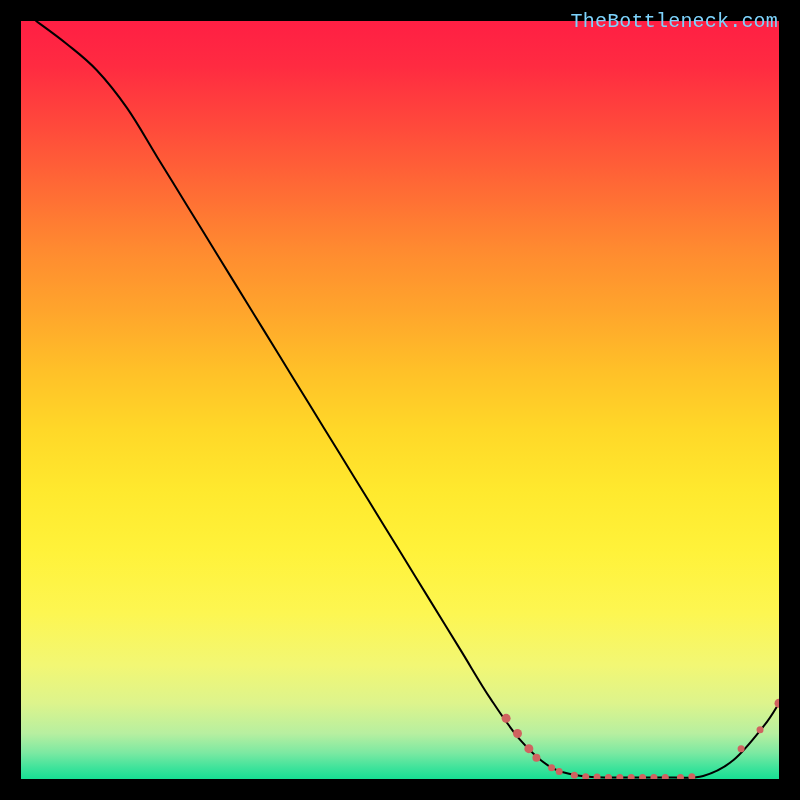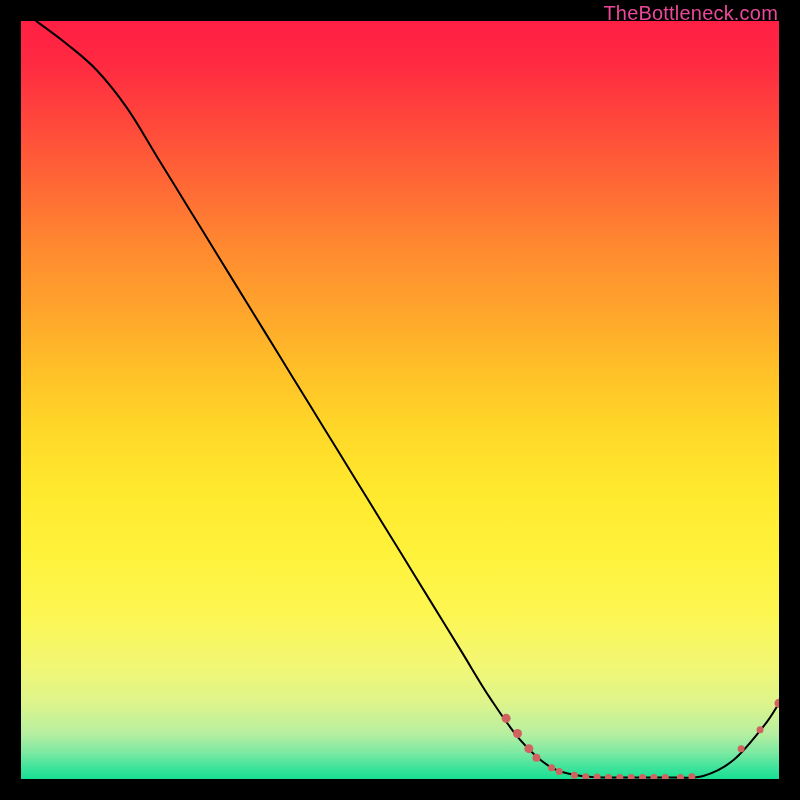--- a/index.html
+++ b/index.html
@@ -17,25 +17,25 @@
   }
   .plot {
     position: absolute;
     left: 21px;
     top: 21px;
     width: 758px;
     height: 758px;
   }
   .watermark {
     position: absolute;
-    top: 2px;
+    top: 10px;
     right: 22px;
-    font-family: Liberation Sans, sans-serif;
+    font-family: Liberation Mono, monospace;
     font-size: 20px;
-    color: #ec4899;
+    color: #7dd3fc;
     letter-spacing: 0.2px;
   }
   svg { display: block; }
 </style>
 </head>
 <body>
 
 <div class="stage">
   <div class="plot">
     <svg id="svg" width="758" height="758" viewBox="0 0 758 758">

